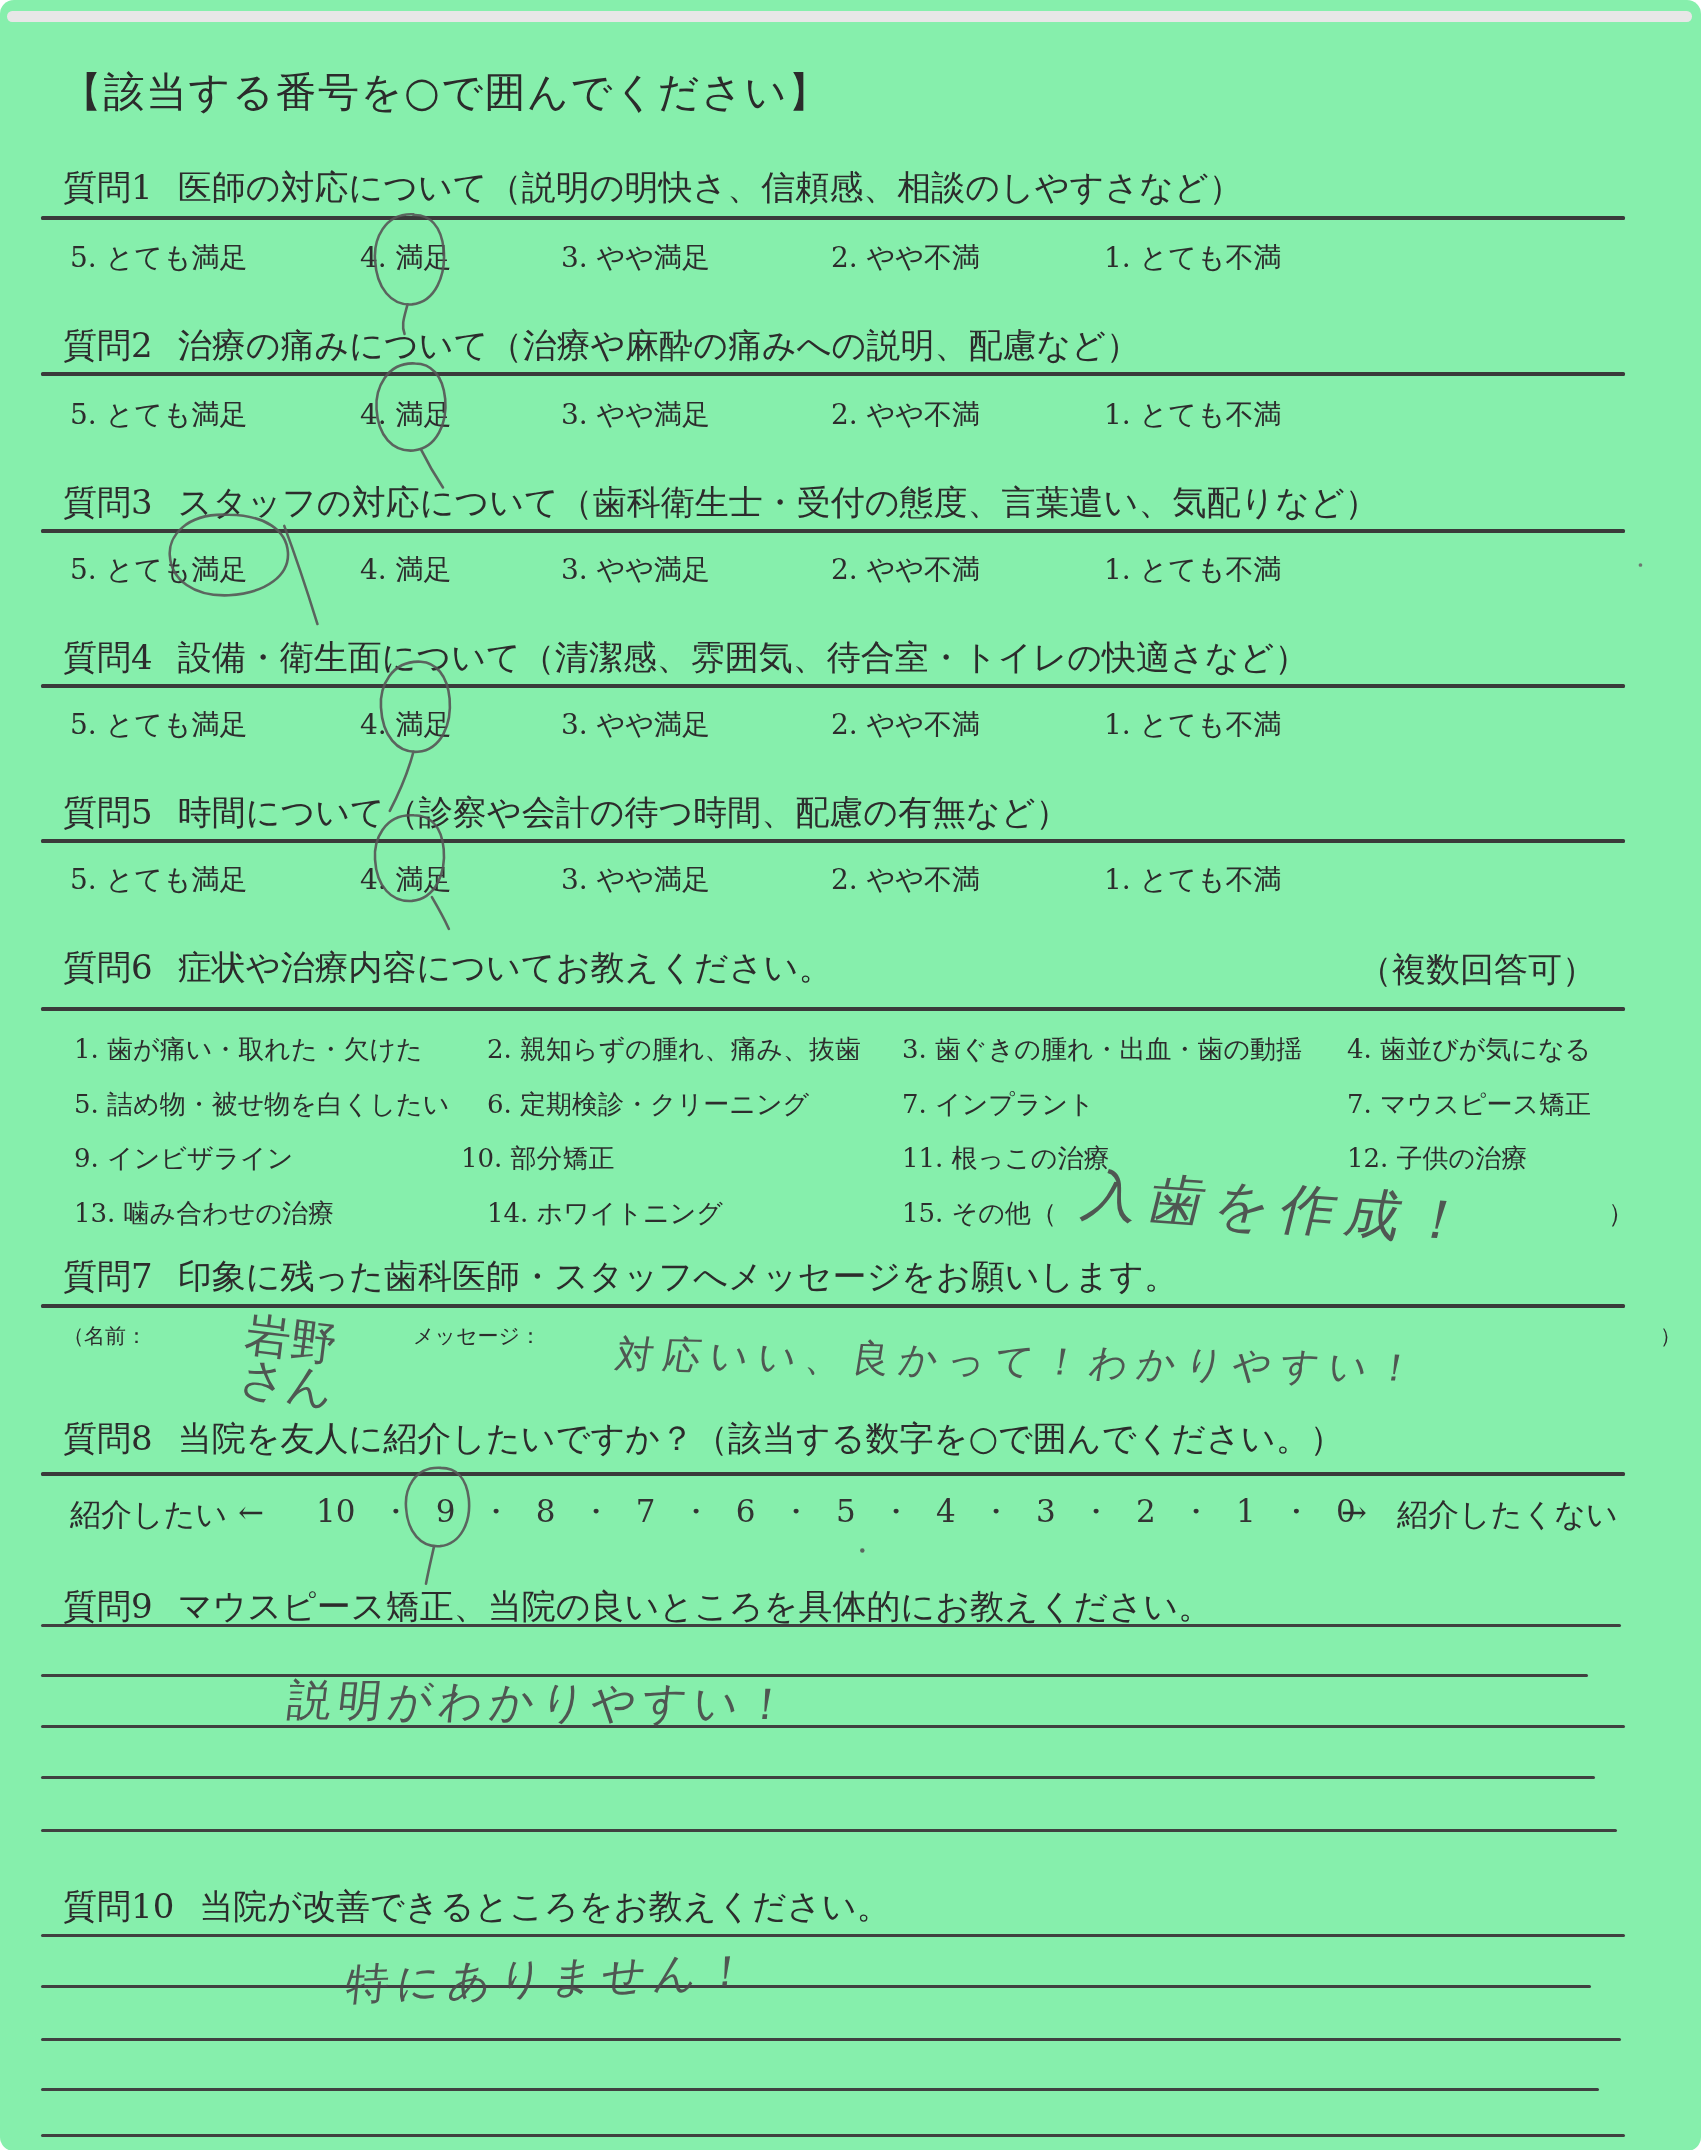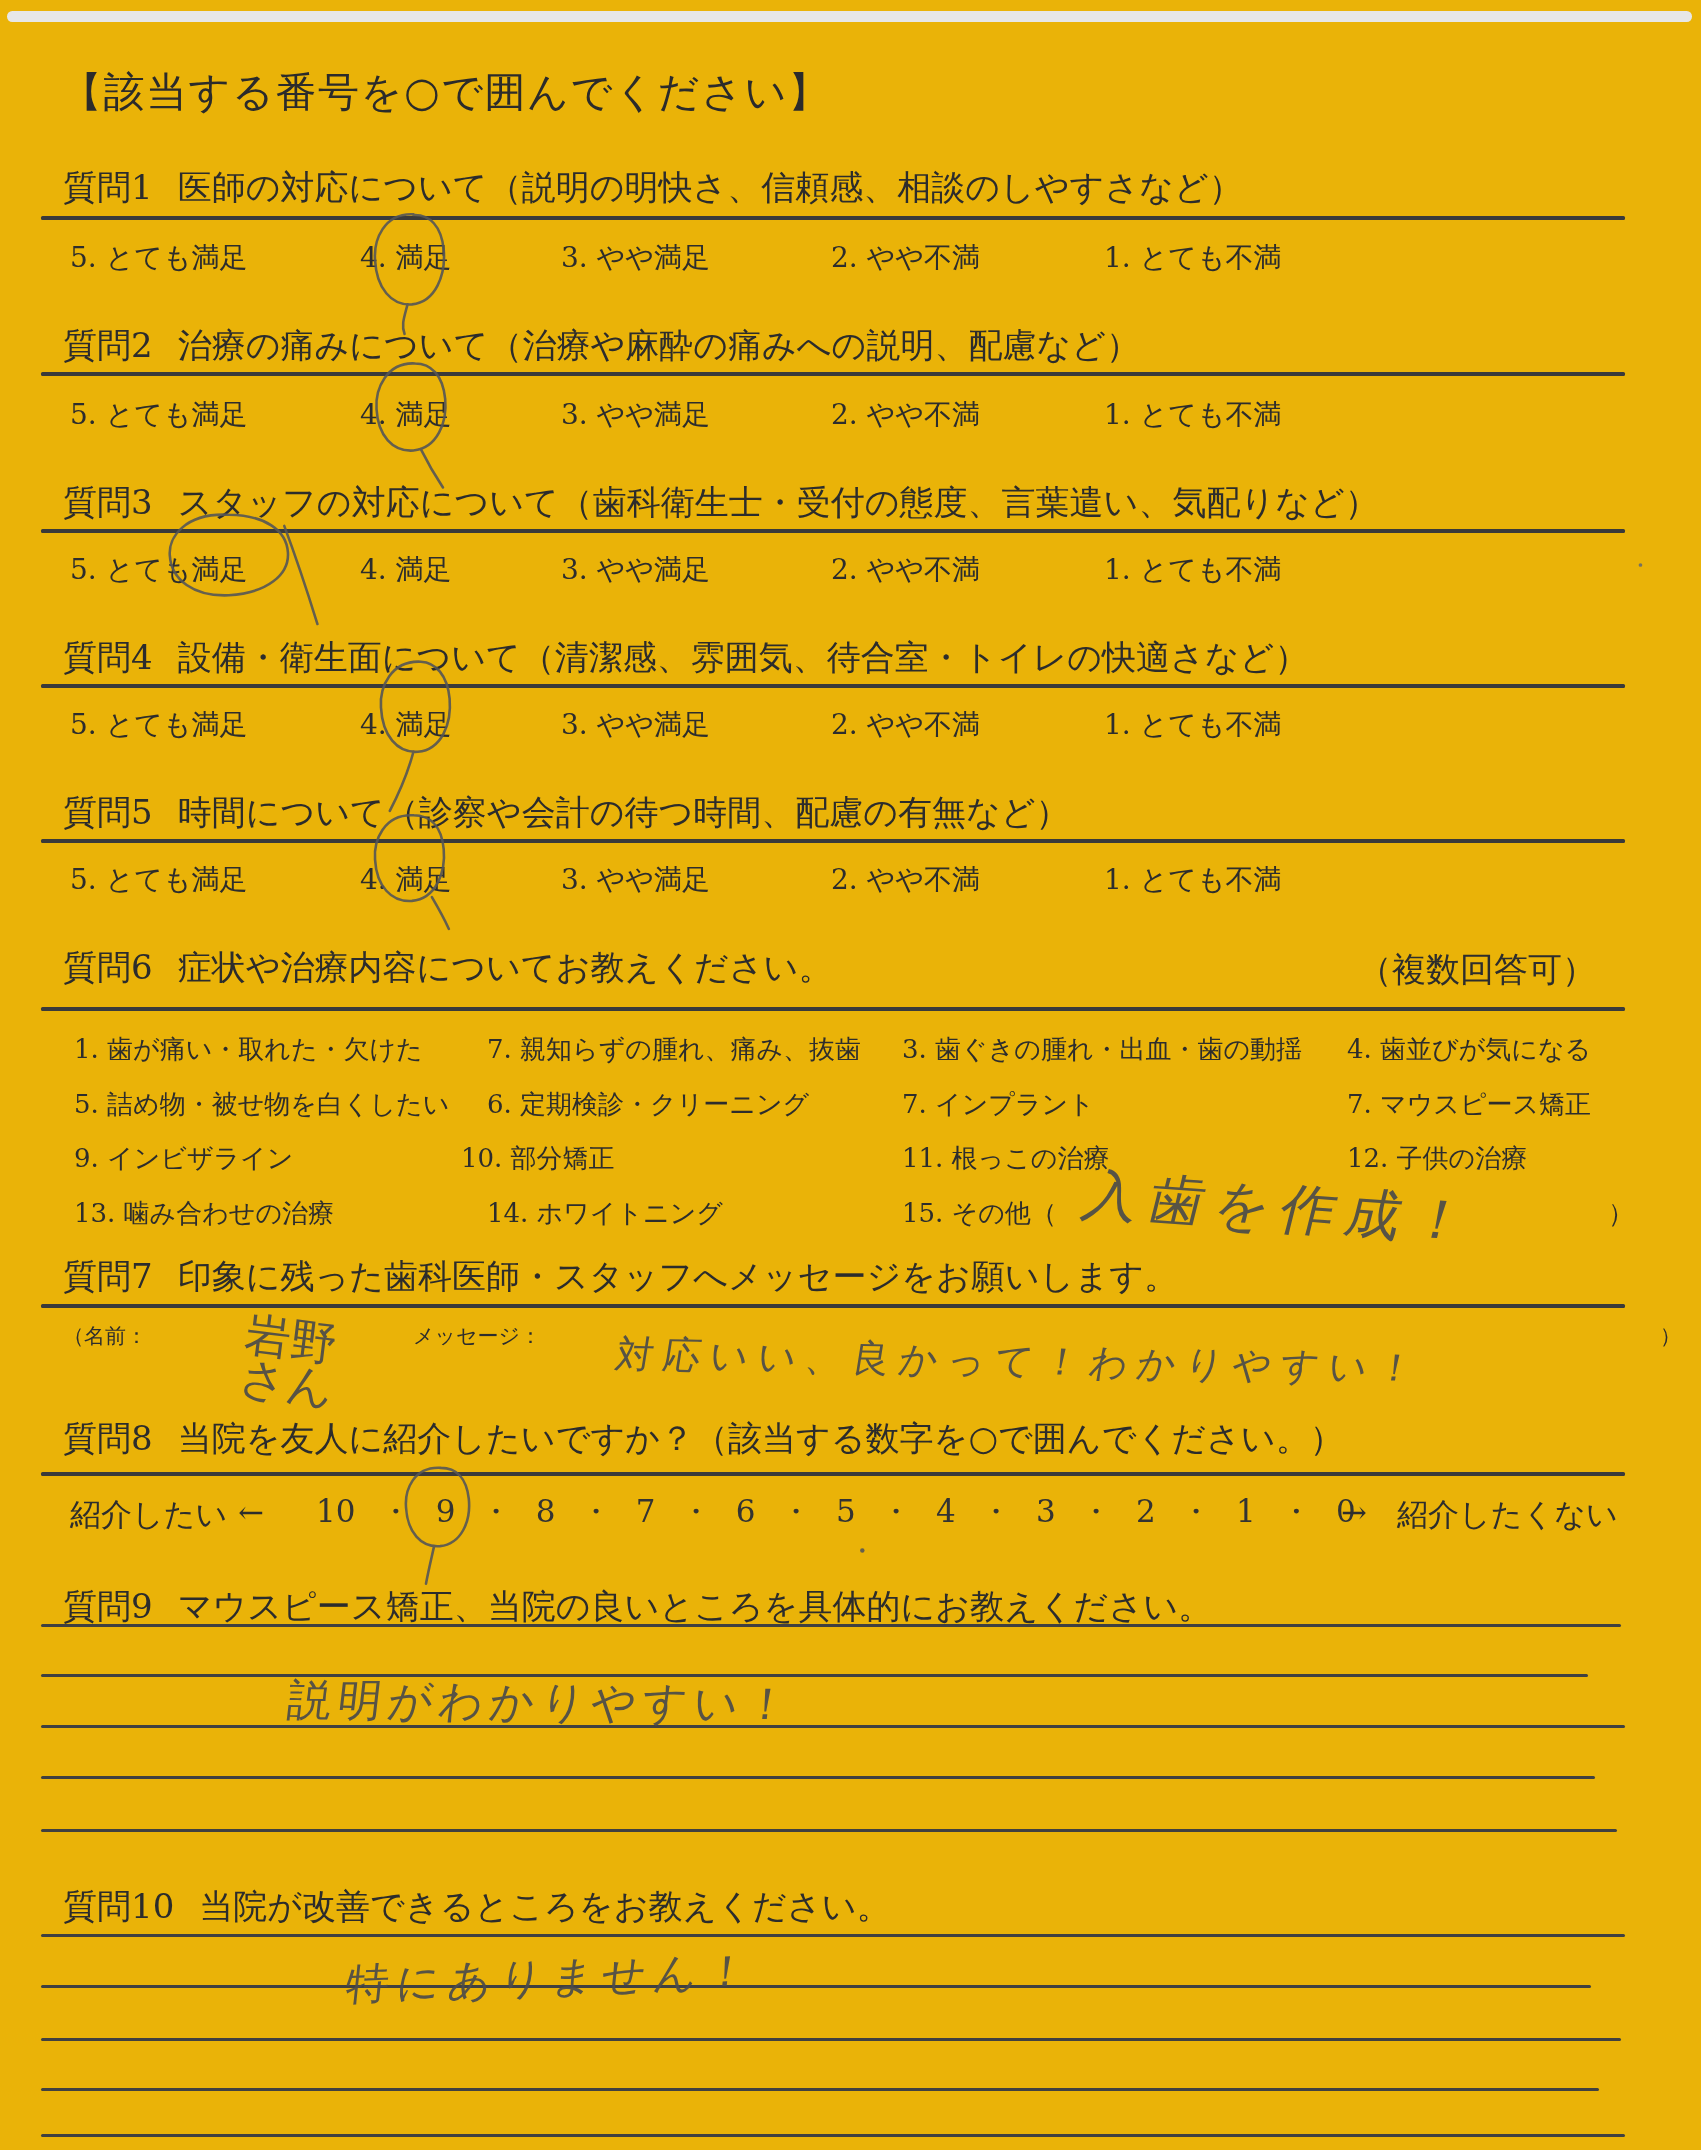--- a/index.html
+++ b/index.html
@@ -1,18 +1,18 @@
 <!DOCTYPE html>
 <html style="font-size:11.8px"><head>
 <meta charset="utf-8">
 <style>
   html,body{margin:0;padding:0;background:#ffffff;}
   .page{
-    position:relative;width:1701px;height:2151px;background:#eab308;overflow:hidden;
-    font-family:"DejaVu Serif","Liberation Serif",serif;color:#2d2d2d;
+    position:relative;width:1701px;height:2151px;background:#86efac;overflow:hidden;
+    font-family:"DejaVu Serif","Liberation Serif",serif;color:#2d2d2d;border-radius:14px;
   }
   .abs{position:absolute;}
   .scanband{position:absolute;left:7.4px;top:11px;width:1685px;height:11px;background:#e7e7e7;border-radius:5.2px;}
   .title{position:absolute;left:61px;top:65px;font-size:41px;letter-spacing:1.5px;color:#2b2b2b;white-space:nowrap;}
   .qhead{position:absolute;left:63px;font-size:34px;white-space:nowrap;color:#2c2c2c;}
   .qhead .qlabel{margin-right:25px;}
   .rule{position:absolute;left:41px;width:1584px;height:3.7px;background:#3a3a3a;border-radius:1.5px;}
   .ansline{position:absolute;left:41px;height:3px;background:#404040;border-radius:1.5px;}
   .opts{position:absolute;left:0;width:1426px;height:37px;font-size:28px;white-space:nowrap;}
   .opts span{position:absolute;}
@@ -98,21 +98,21 @@
     <span style="left:1104px">1. とても不満</span>
   </div>
 
   <div class="qhead" style="top:945px">
     <span class="qlabel">質問6</span><span>症状や治療内容についてお教えください。</span>
   </div>
   <div class="abs" style="left:1358px;top:947px;font-size:34px">（複数回答可）</div>
   <div class="rule" style="top:1007px"></div>
   <div class="q6row" style="top:1032px">
     <span style="left:74px">1. 歯が痛い・取れた・欠けた</span>
-    <span style="left:487px">7. 親知らずの腫れ、痛み、抜歯</span>
+    <span style="left:487px">2. 親知らずの腫れ、痛み、抜歯</span>
     <span style="left:902px">3. 歯ぐきの腫れ・出血・歯の動揺</span>
     <span style="left:1347px">4. 歯並びが気になる</span>
   </div>
   <div class="q6row" style="top:1087px">
     <span style="left:74px">5. 詰め物・被せ物を白くしたい</span>
     <span style="left:487px">6. 定期検診・クリーニング</span>
     <span style="left:902px">7. インプラント</span>
     <span style="left:1347px">7. マウスピース矯正</span>
   </div>
   <div class="q6row" style="top:1141px">

